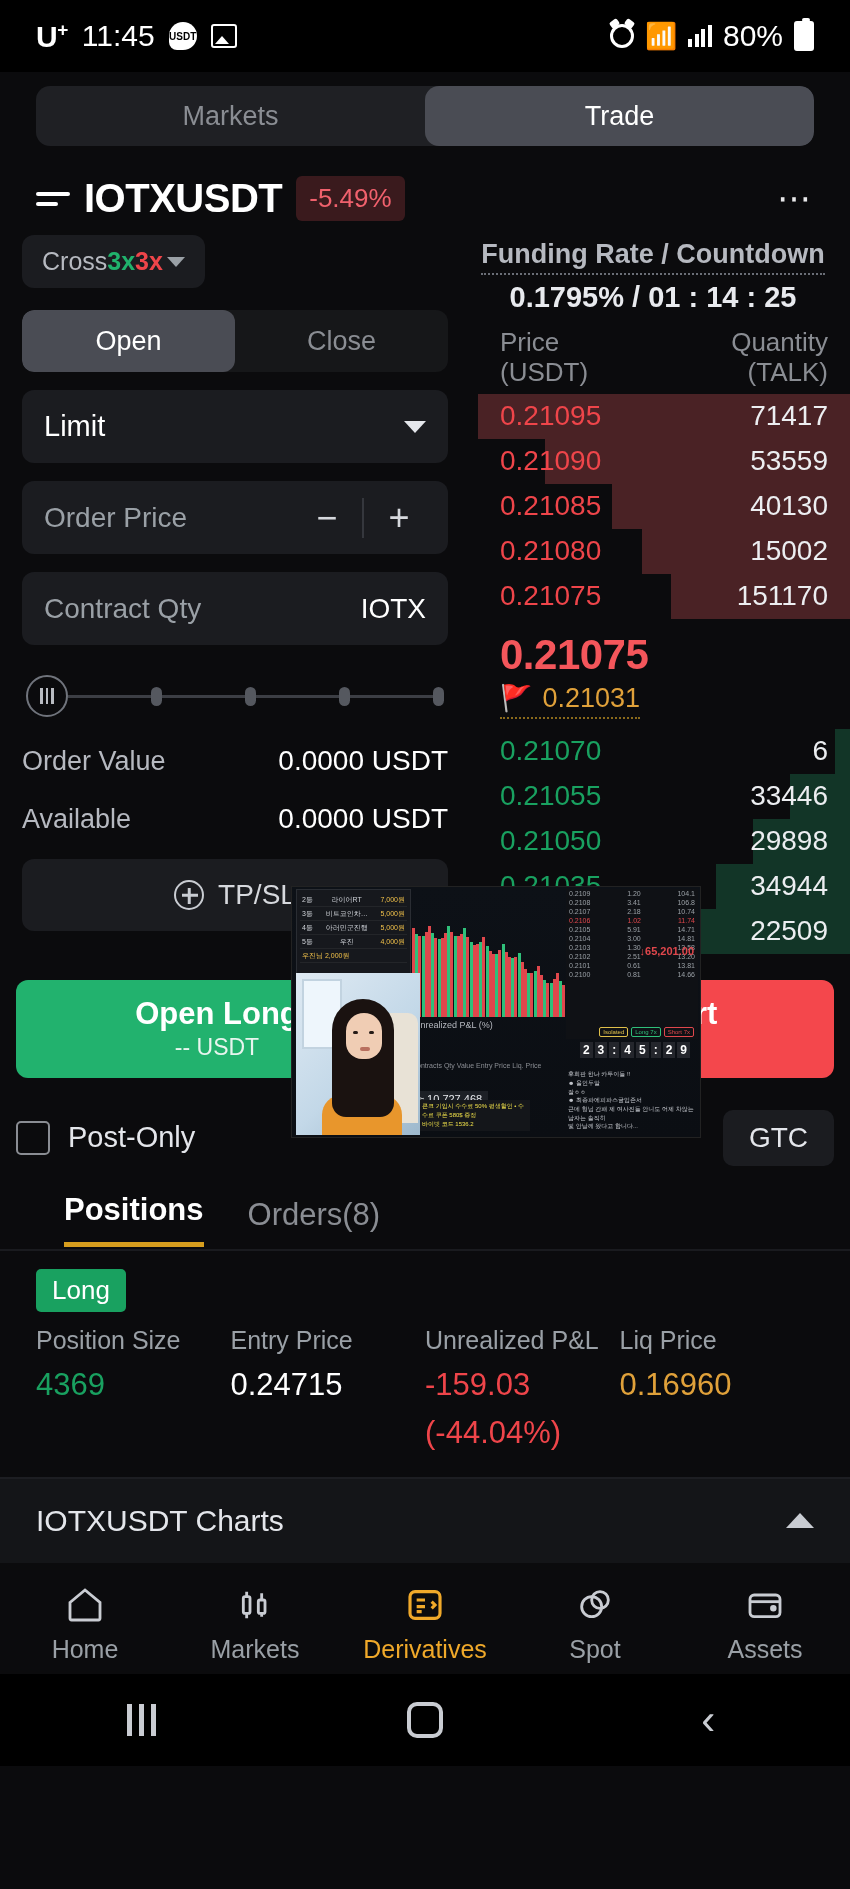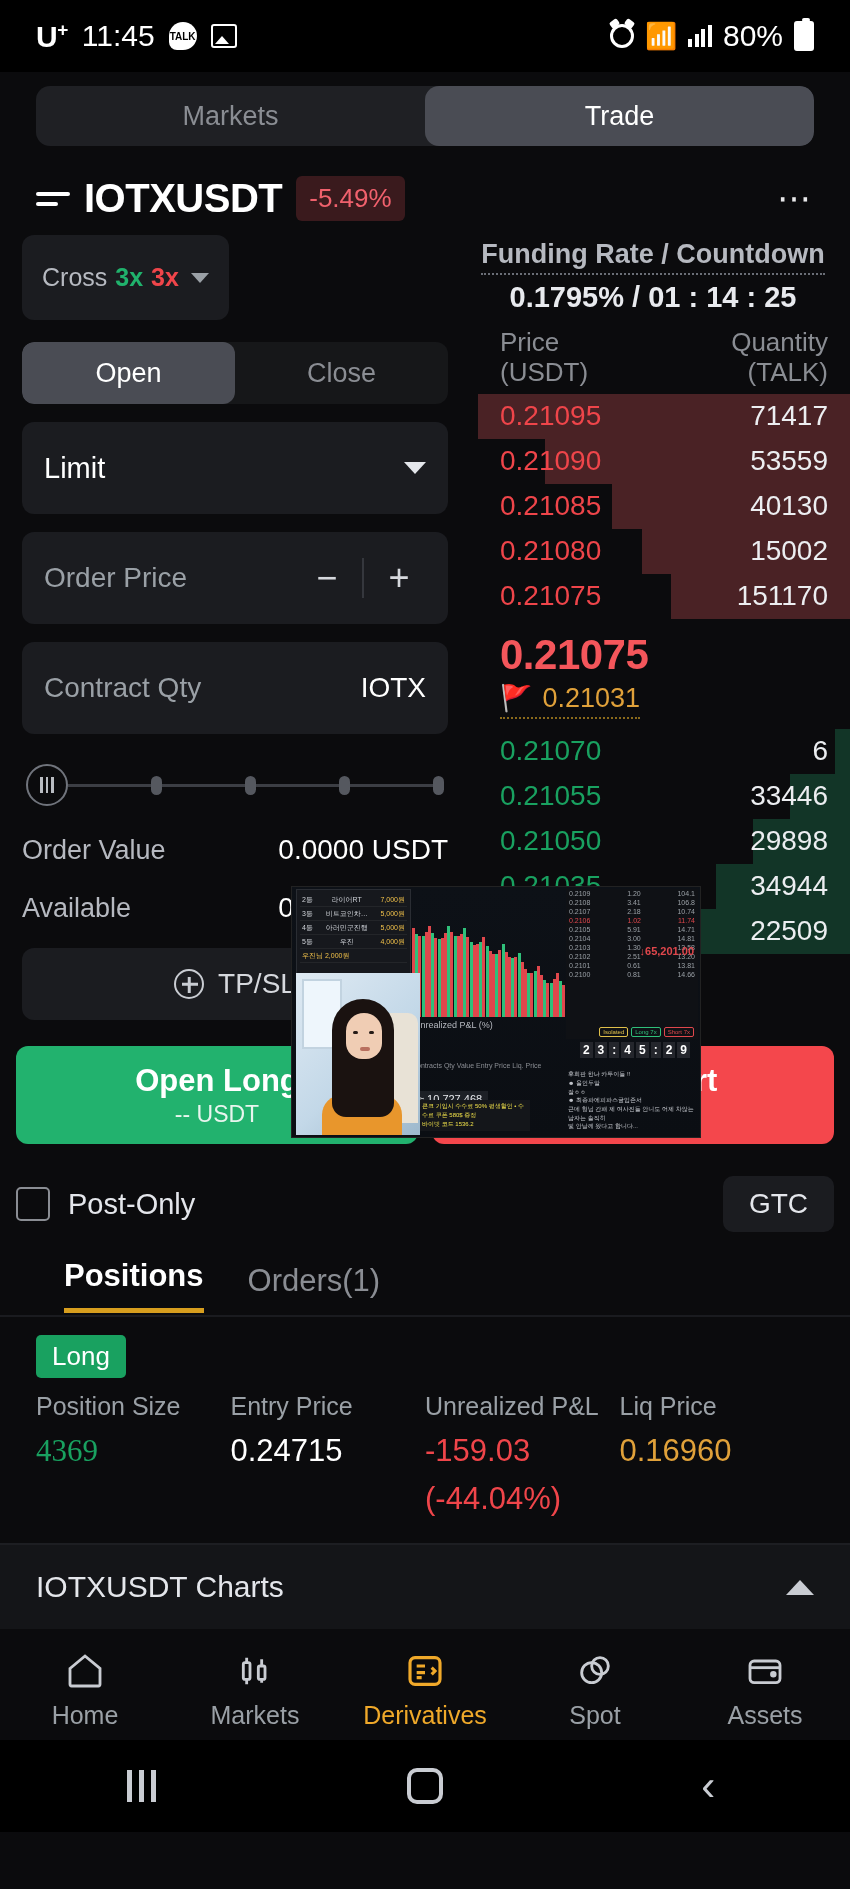--- a/index.html
+++ b/index.html
@@ -81,40 +81,40 @@
     font-size:26px; padding:7px 13px; border-radius:6px;
   }
   .dots{ margin-left:auto; font-size:34px; letter-spacing:3px; color:#e8e8ea; line-height:.6;}
 
   
   .main{ display:flex; padding:0 0 0 0; }
   .left{ width:472px; padding:0 24px 0 22px; }
   .right{ flex:1; padding-left:6px;}
 
   .cross-pill{
-    display:inline-flex; align-items:center; gap:8px;
-    background:#1b1c20; border-radius:12px; padding:28px 20px;
+    display:inline-flex; align-items:center; gap:0;
+    background:#1b1c20; border-radius:12px; padding:12px 20px;
     margin-top:4px;
   }
   .cross-pill .lbl{ font-size:25px; color:#b6b9c0;}
   .lev-g{ color:#20b26c; font-size:25px; font-weight:700;}
   .lev-r{ color:#ef454a; font-size:25px; font-weight:700;}
   .caret{ width:0;height:0;border-left:9px solid transparent;border-right:9px solid transparent;
           border-top:10px solid #9aa0a6; margin-left:4px;}
 
   .oc-seg{
     display:flex; background:#161719; border-radius:12px; margin-top:22px;
     height:62px; overflow:hidden;
   }
   .oc-seg div{ flex:1; display:flex; align-items:center; justify-content:center;
                font-size:27px; color:#8a8d93;}
   .oc-seg div.active{ background:#4a4c54; color:#fff; border-radius:12px;}
 
   .field{
-    background:#1b1c20; border-radius:12px; height:92px;
+    background:#1b1c20; border-radius:12px; height:73px;
     display:flex; align-items:center; padding:0 22px; margin-top:18px;
   }
   .field .ph{ font-size:28px; color:#9aa0a6;}
   .field .sel{ font-size:29px; color:#fff;}
   .spacer{ flex:1;}
   .dd-caret{ width:0;height:0;border-left:11px solid transparent;border-right:11px solid transparent;
              border-top:12px solid #e4e6eb;}
   .step{ width:54px; display:flex;align-items:center;justify-content:center;
          font-size:36px;color:#d6d8dd; cursor:pointer;}
   .vdiv{ width:2px;height:40px;background:#35373d;margin:0 8px;}
@@ -258,21 +258,21 @@
 
   
   .posbar{ padding:18px 36px 0;}
   .longtag{ display:inline-block;background:#19a160;color:#fff;font-size:26px;
             padding:6px 16px;border-radius:5px;}
   .poshead{ display:flex;padding:14px 36px 0;}
   .poshead div{ flex:1;font-size:25px;color:#9aa0a6;}
   .poshead div:nth-child(2){text-align:left}
   .posvals{ display:flex;padding:12px 36px 0;}
   .posvals div{ flex:1;font-size:31px;}
-  .pv-green{ color:#19a160;font-family:Liberation Serif, serif;}
+  .pv-green{ color:#19a160;}
   .pv-white{ color:#fff;}
   .pv-red{ color:#ef454a;}
   .pv-amber{ color:#e0a13a;}
 
   
   .chartsbar{
     margin-top:26px; background:#141518; height:86px;
     display:flex;align-items:center;justify-content:space-between;
     padding:0 36px; border-top:2px solid #1d1e22;
   }
@@ -295,21 +295,21 @@
   .a-circ{ width:36px;height:36px;border:4px solid #c9ccd2;border-radius:10px;}
   .a-back{ font-size:42px;color:#c9ccd2;line-height:1;}
 </style>
 </head>
 <body>
 
 <div class="statusbar">
   <div class="sb-left">
     <div class="carrier"><span>U</span><sup>+</sup></div>
     <div class="sb-time">11:45</div>
-    <div class="talk-ico">TALK</div>
+    <div class="talk-ico">USDT</div>
     <div class="img-ico"></div>
   </div>
   <div class="sb-right">
     <div class="alarm"></div>
     <div class="wifi-ico">📶</div>
     <div class="bars">
         <i></i>
         <i></i>
         <i></i>
         <i></i>
@@ -697,21 +697,21 @@
     <div class="cam-hair"></div>
     <div class="cam-face"></div>
     <div class="cam-eye l"></div>
     <div class="cam-eye r"></div>
     <div class="cam-mouth"></div>
   </div>
 </div>
 
 <div class="tabs">
   <div class="tab active">Positions</div>
-  <div class="tab">Orders(1)</div>
+  <div class="tab">Orders(8)</div>
 </div>
 <div class="divider"></div>
 
 <div class="posbar">
   <span class="longtag">Long</span>
 </div>
 <div class="poshead">
   <div>Position Size</div>
   <div>Entry Price</div>
   <div>Unrealized P&amp;L</div>

